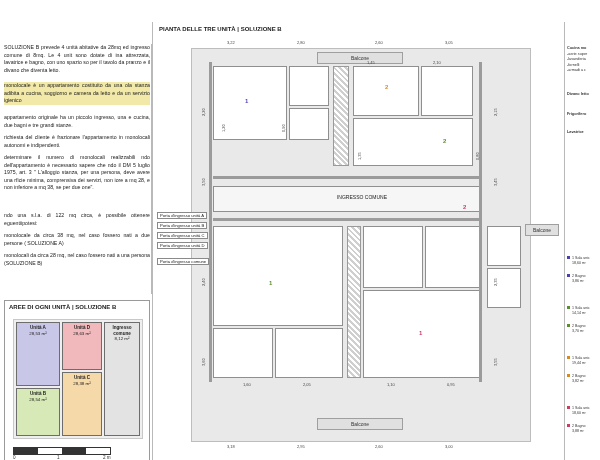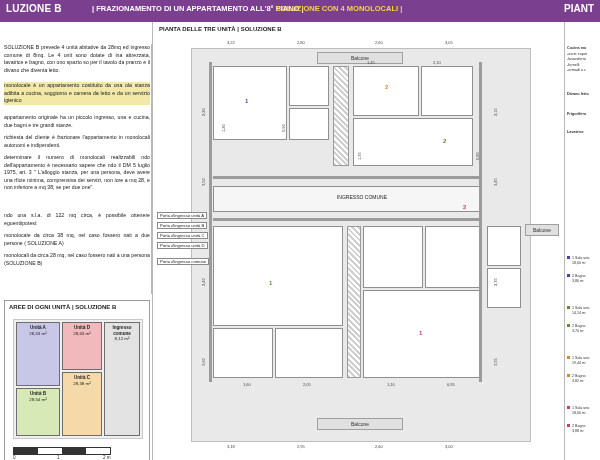--- a/index.html
+++ b/index.html
@@ -59,26 +59,20 @@
   .rc-h{font-weight:bold;}
   .rc-item{position:absolute;left:2px;width:33px;font-size:3.6px;color:#333;line-height:1.35;}
   .sq{position:absolute;left:-0.5px;width:3px;height:3px;}
   .sqA{background:#4b3fb5;} .sqB{background:#5a8f2a;} .sqC{background:#d98d17;} .sqD{background:#cf3b63;}
 </style>
 </head>
 <body>
 
 <div id="root">
 
-  <div class="topbar">
-    <div class="t1">LUZIONE B</div>
-    <div class="t2">| FRAZIONAMENTO DI UN APPARTAMENTO ALL'8° PIANO |</div>
-    <div class="t3">SOLUZIONE CON 4 MONOLOCALI |</div>
-    <div class="t4">PIANT</div>
-  </div>
 
   <div class="leftcol">
     <div class="note-box"></div>
 
     <div class="txtblock" style="top:22px;">SOLUZIONE B prevede 4 unità abitative da 28mq ed ingresso comune di 8mq. Le 4 unit sono dotate di ina attrezzata, lavatrice e bagno, con uno spazio so per il tavolo da pranzo e il divano che diventa letto.</div>
     <div class="txtblock hl" style="top:60px;">monolocale è un appartamento costituito da una ola stanza adibita a cucina, soggiorno e camera da letto e da un servizio igienico</div>
     <div class="txtblock" style="top:92px;">appartamento originale ha un piccolo ingresso, una e cucina, due bagni e tre grandi stanze.</div>
     <div class="txtblock" style="top:112px;">richiesta del cliente è frazionare l'appartamento in monolocali autonomi e indipendenti.</div>
     <div class="txtblock" style="top:132px;">determinare il numero di monolocali realizzabili ndo dell'appartamento è necessario sapere che ndo il DM 5 luglio 1975, art. 3 " L'alloggio stanza, per una persona, deve avere una rficie minima, comprensiva dei servizi, non iore a mq 28, e non inferiore a mq 38, se per due one".</div>
     <div class="txtblock" style="top:190px;">ndo una s.l.a. di 122 mq circa, è possibile ottenere eguentiipotesi:</div>

